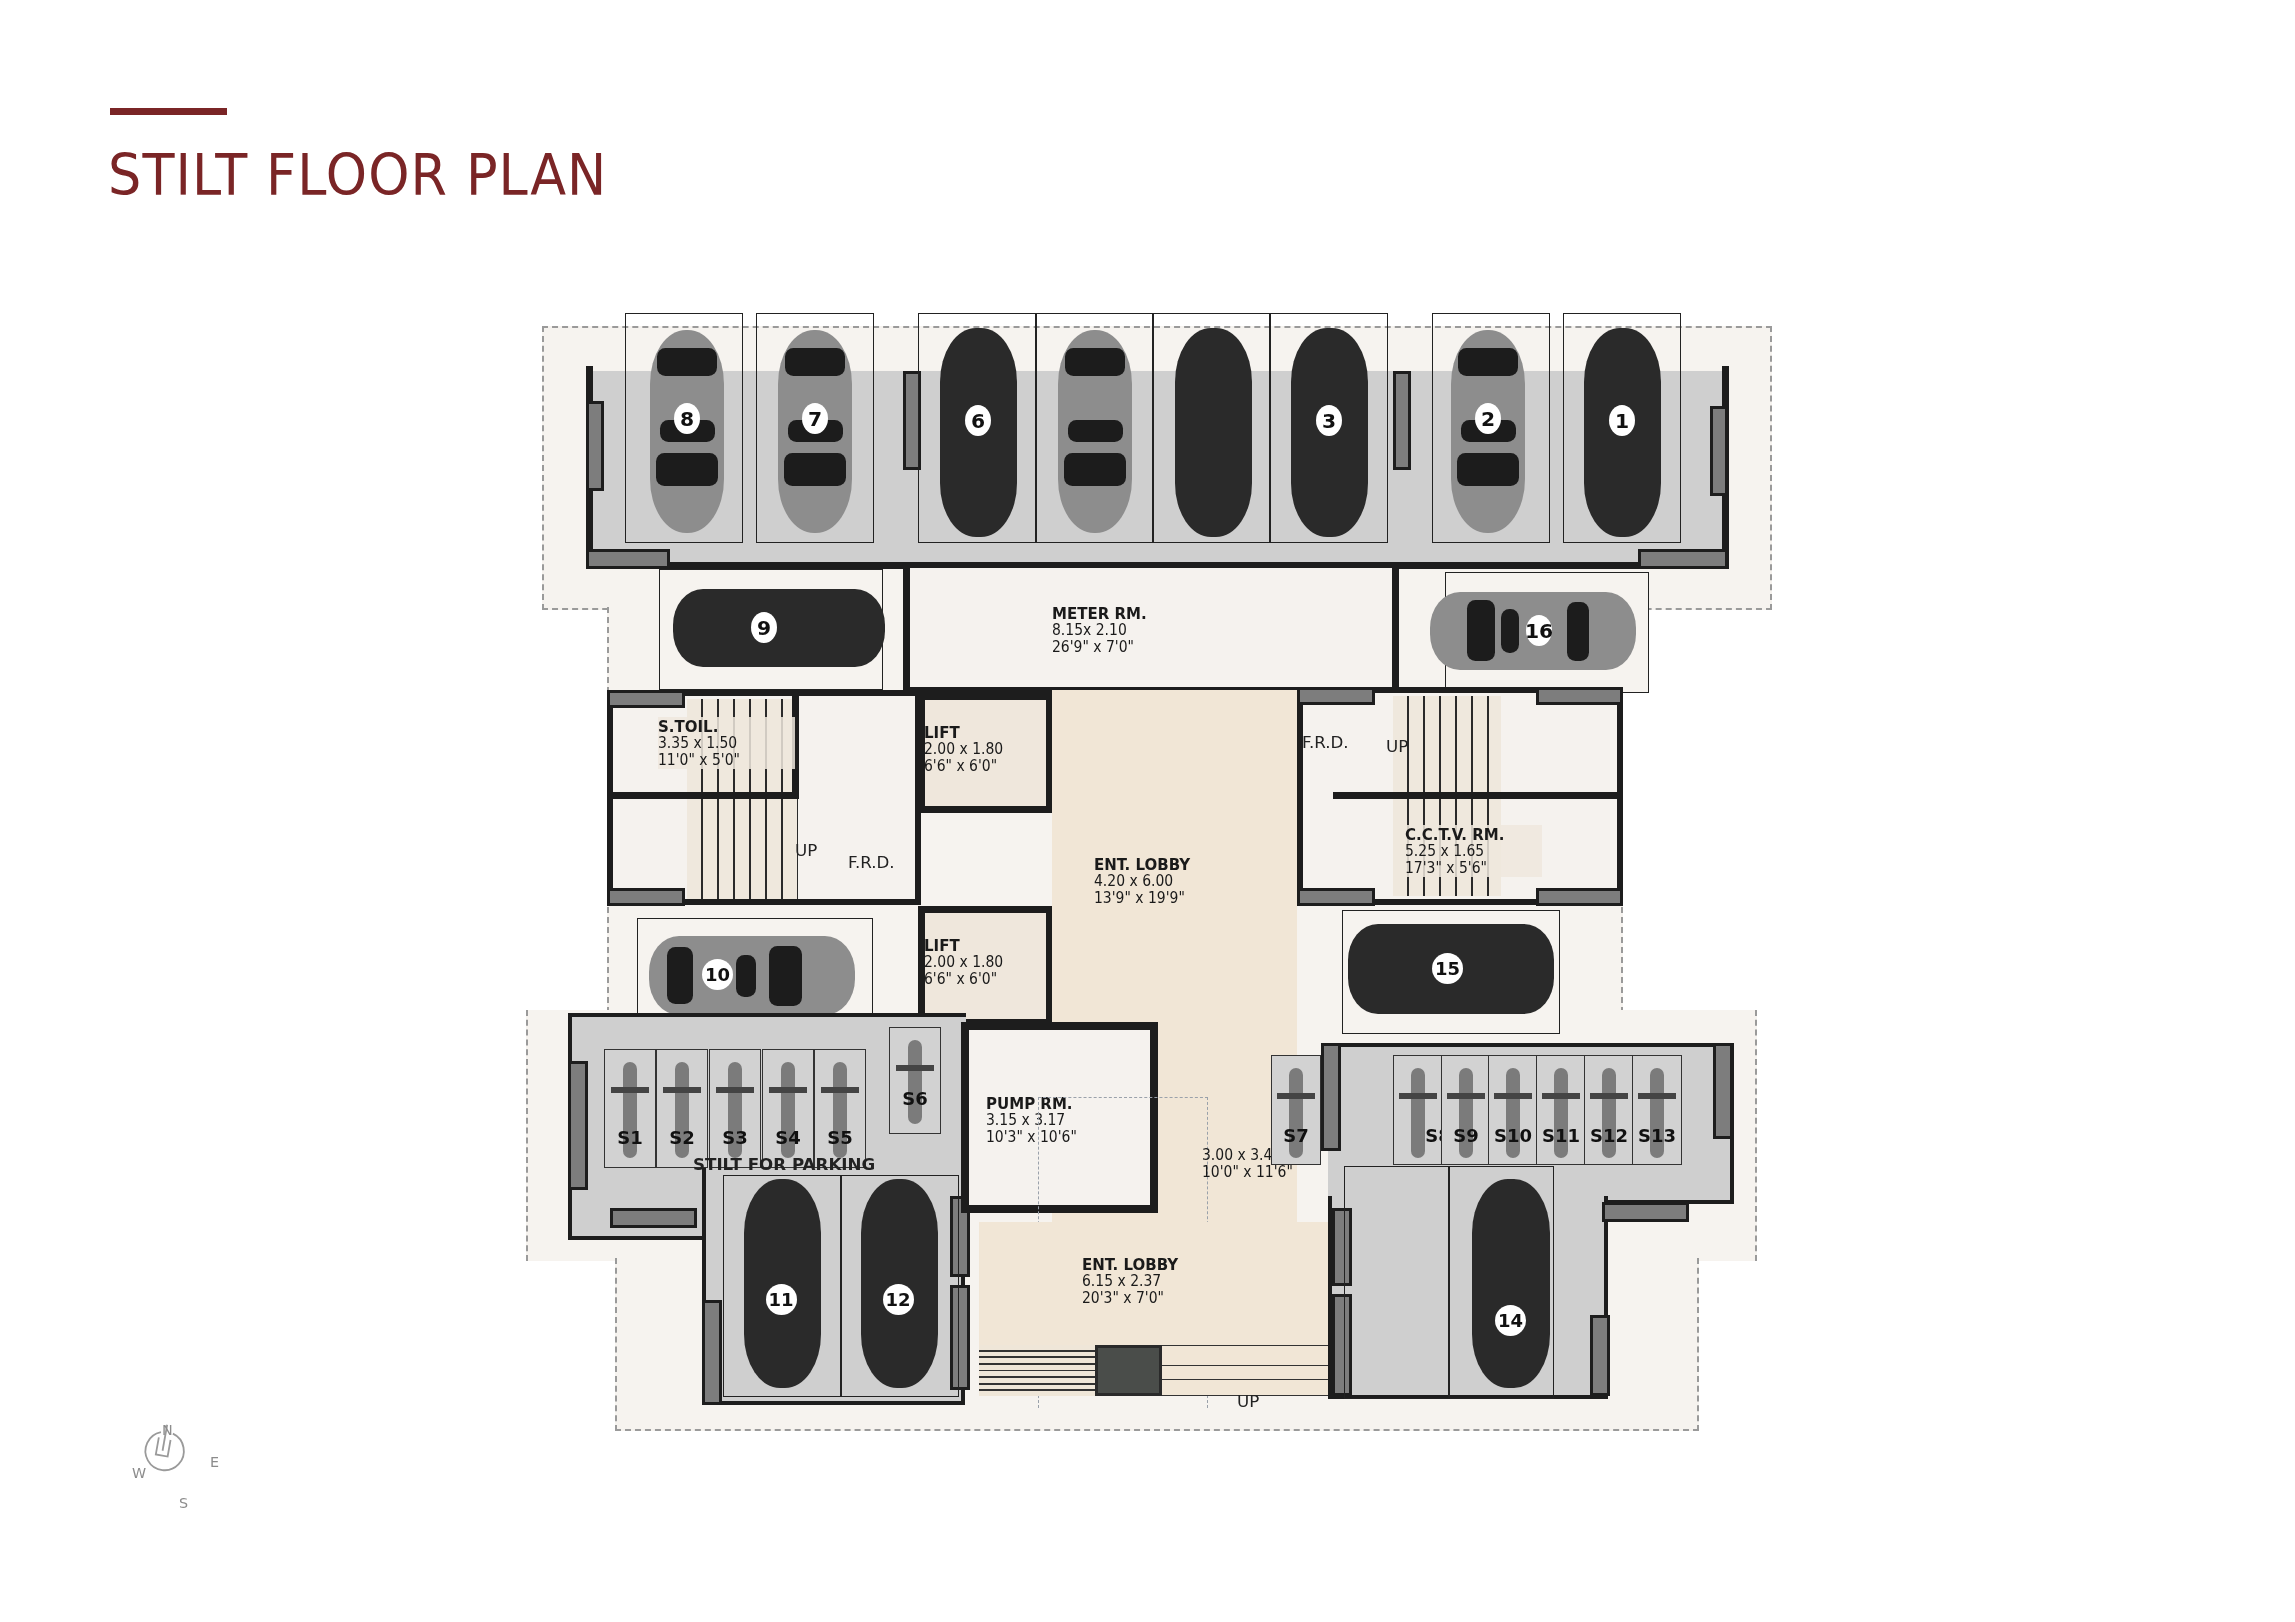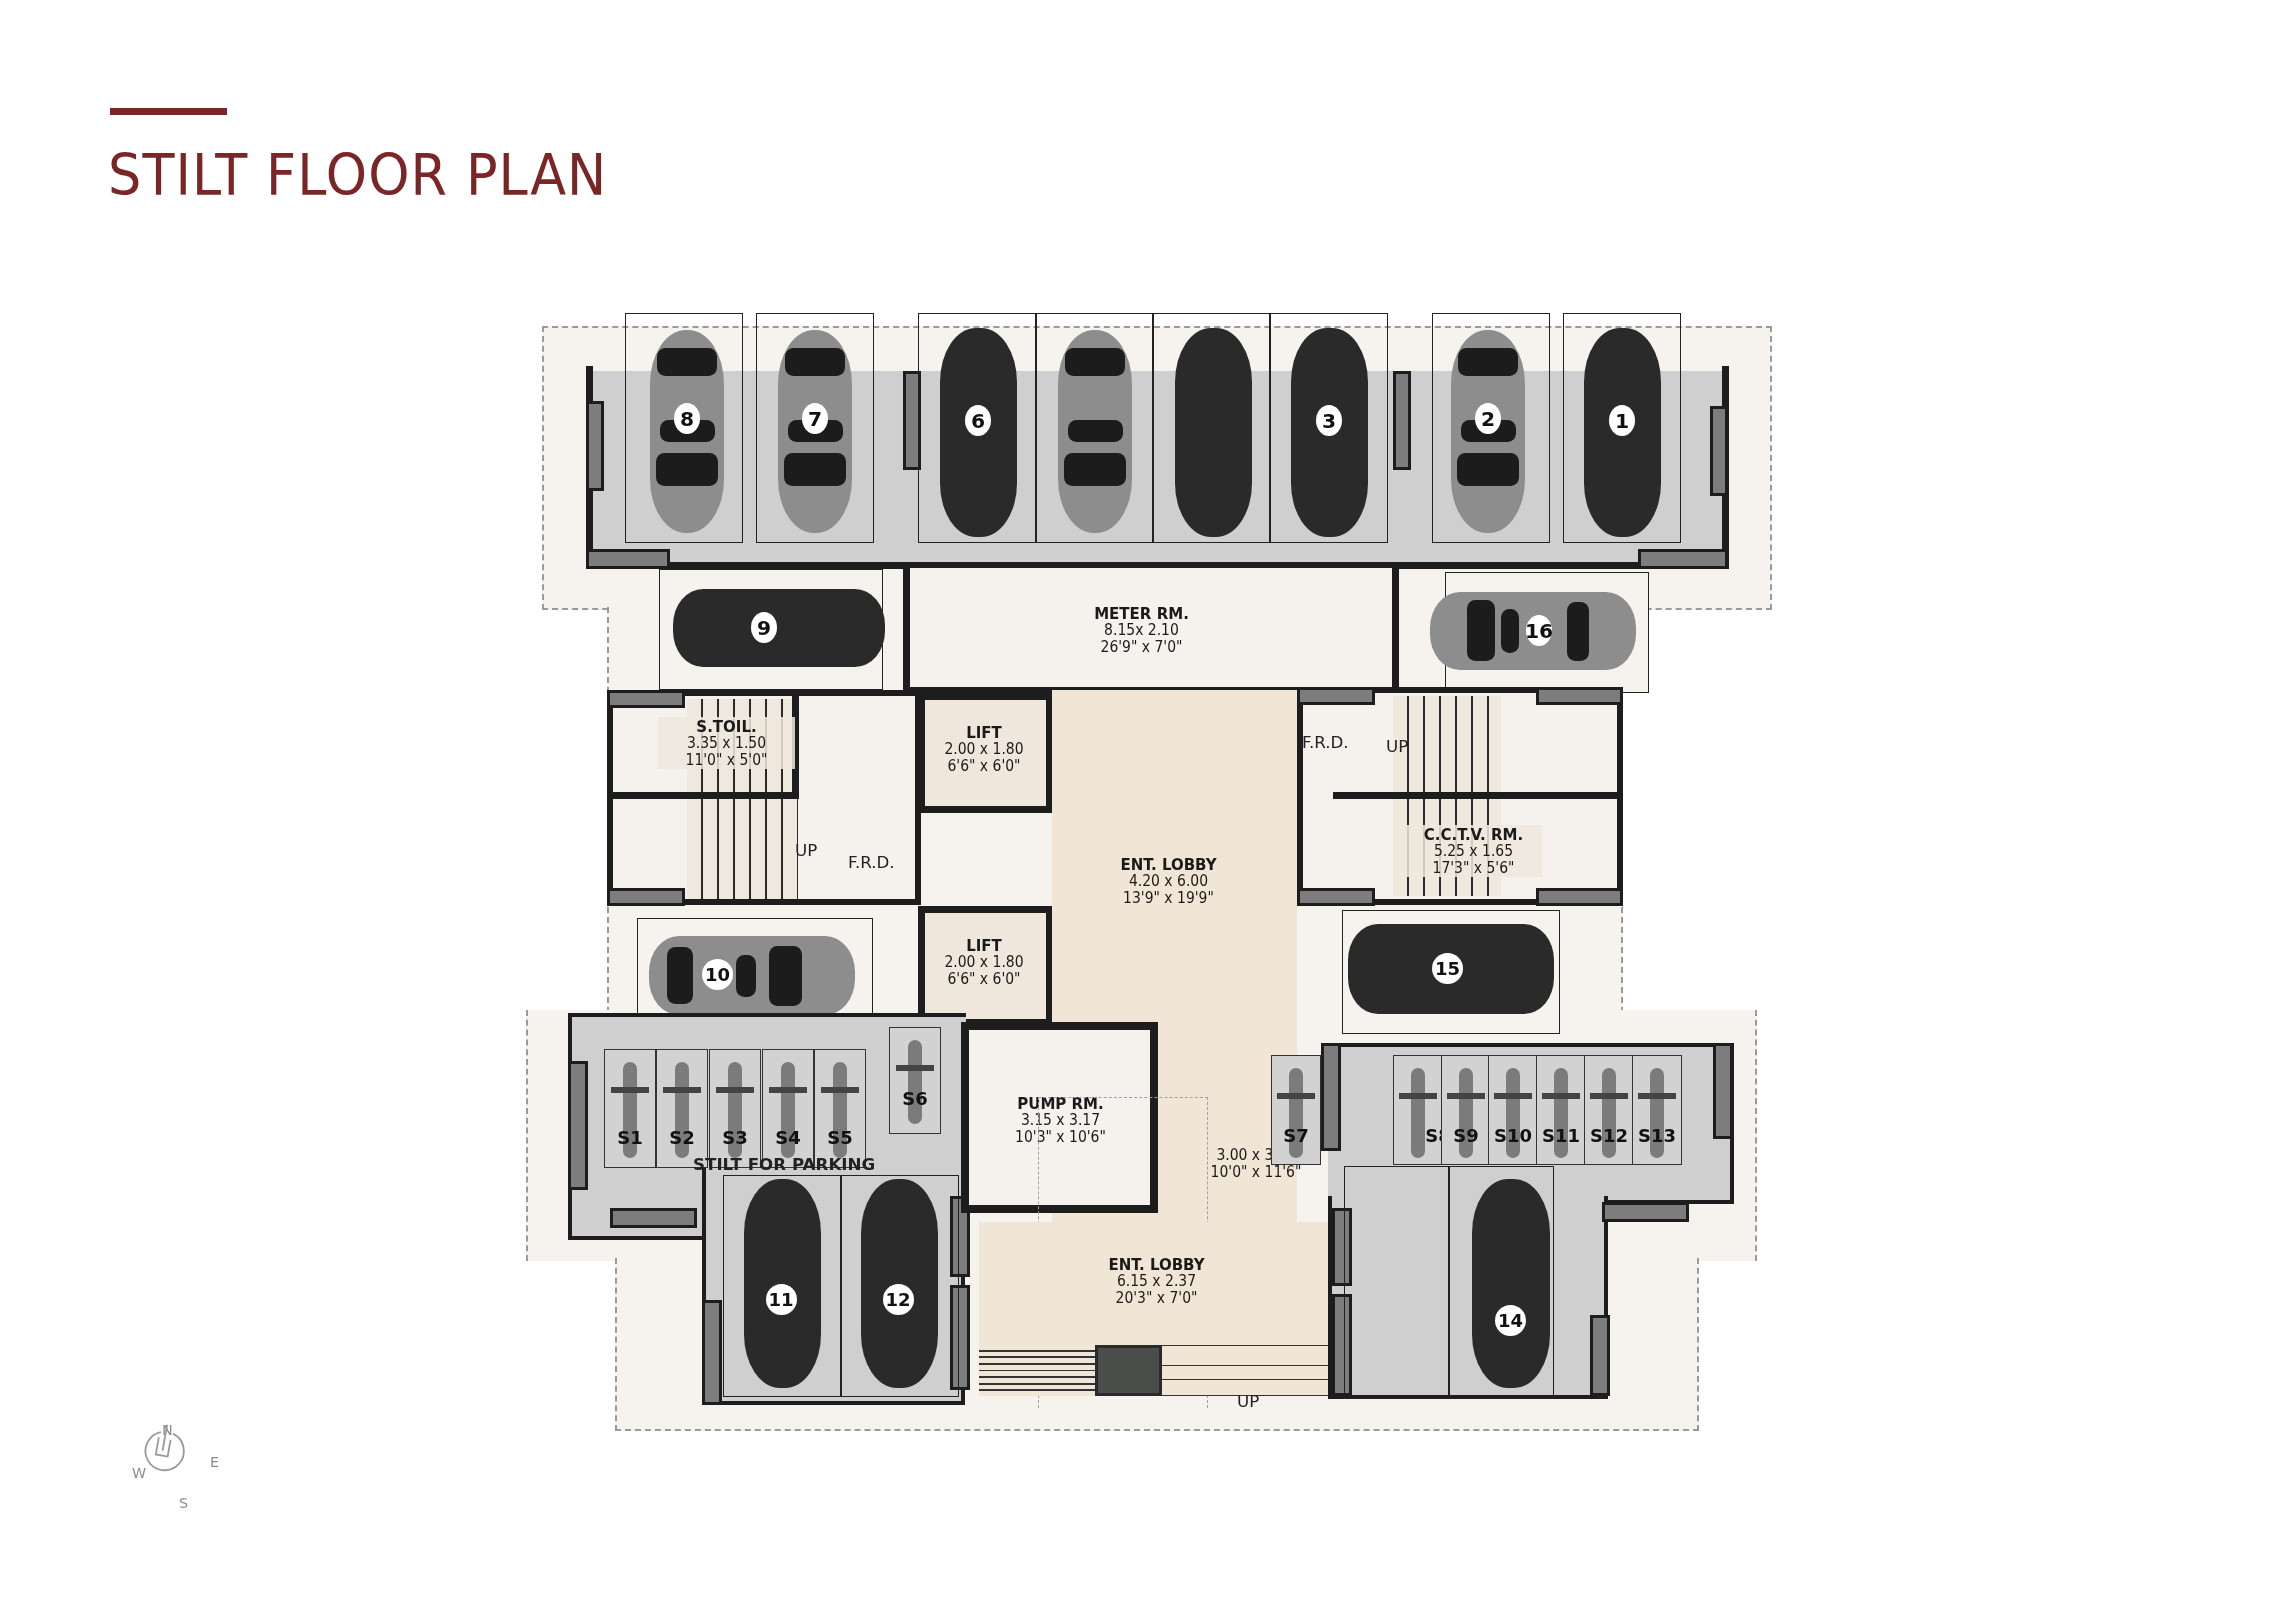--- a/index.html
+++ b/index.html
@@ -13,21 +13,21 @@
   .lobby { background:#f1e6d6; }
   .room { background:#f5f2ee; }
   .wall { background:#1d1d1d; }
   .col { background:#7d7d7d; border:3px solid #1d1d1d; }
   .slot { border:1.8px solid #222; }
   .car { border-radius:36px/54px; }
   .car.dark { background:#2a2a2a; }
   .car.mid { background:#8d8d8d; }
   .car .glass { position:absolute; background:#1c1c1c; border-radius:8.4px; }
   .badge { position:absolute; width:26px; height:31px; border-radius:50%; background:#fff; color:#111; font-weight:700; font-size:20.3px; display:flex; align-items:center; justify-content:center; font-family:"DejaVu Sans", sans-serif; }
-  .lbl { position:absolute; text-align:center; color:#1a1a1a; font-family:"DejaVu Sans Condensed","DejaVu Sans", sans-serif; line-height:1.08; }
+  .lbl { position:absolute; text-align:left; color:#1a1a1a; font-family:"DejaVu Sans Condensed","DejaVu Sans", sans-serif; line-height:1.08; }
   .lbl .n { font-weight:700; font-size:16.7px; display:block; }
   .lbl .d { font-size:15.5px; display:block; }
   .bike { position:absolute; width:50px; height:117px; border:1.8px solid #333; background:#d2d2d2; }
   .bike .body { position:absolute; left:18px; top:12px; width:14.3px; height:96px; background:#7b7b7b; border-radius:7.2px; }
   .bike .bar { position:absolute; left:6px; top:37px; width:38px; height:6px; background:#444; }
   .bike .s { position:absolute; left:0; right:0; top:77px; text-align:center; font-weight:700; font-size:18px; color:#111; font-family:"DejaVu Sans", sans-serif; }
   .stairs { background:repeating-linear-gradient(90deg, #efe8dd 0 14.3px, #2a2a2a 14.3px 16px); }
   .txt { position:absolute; color:#222; font-size:16.7px; font-family:"DejaVu Sans", sans-serif; }
   .compass { left:114px; top:1405px; width:120px; height:120px; }
 </style>

